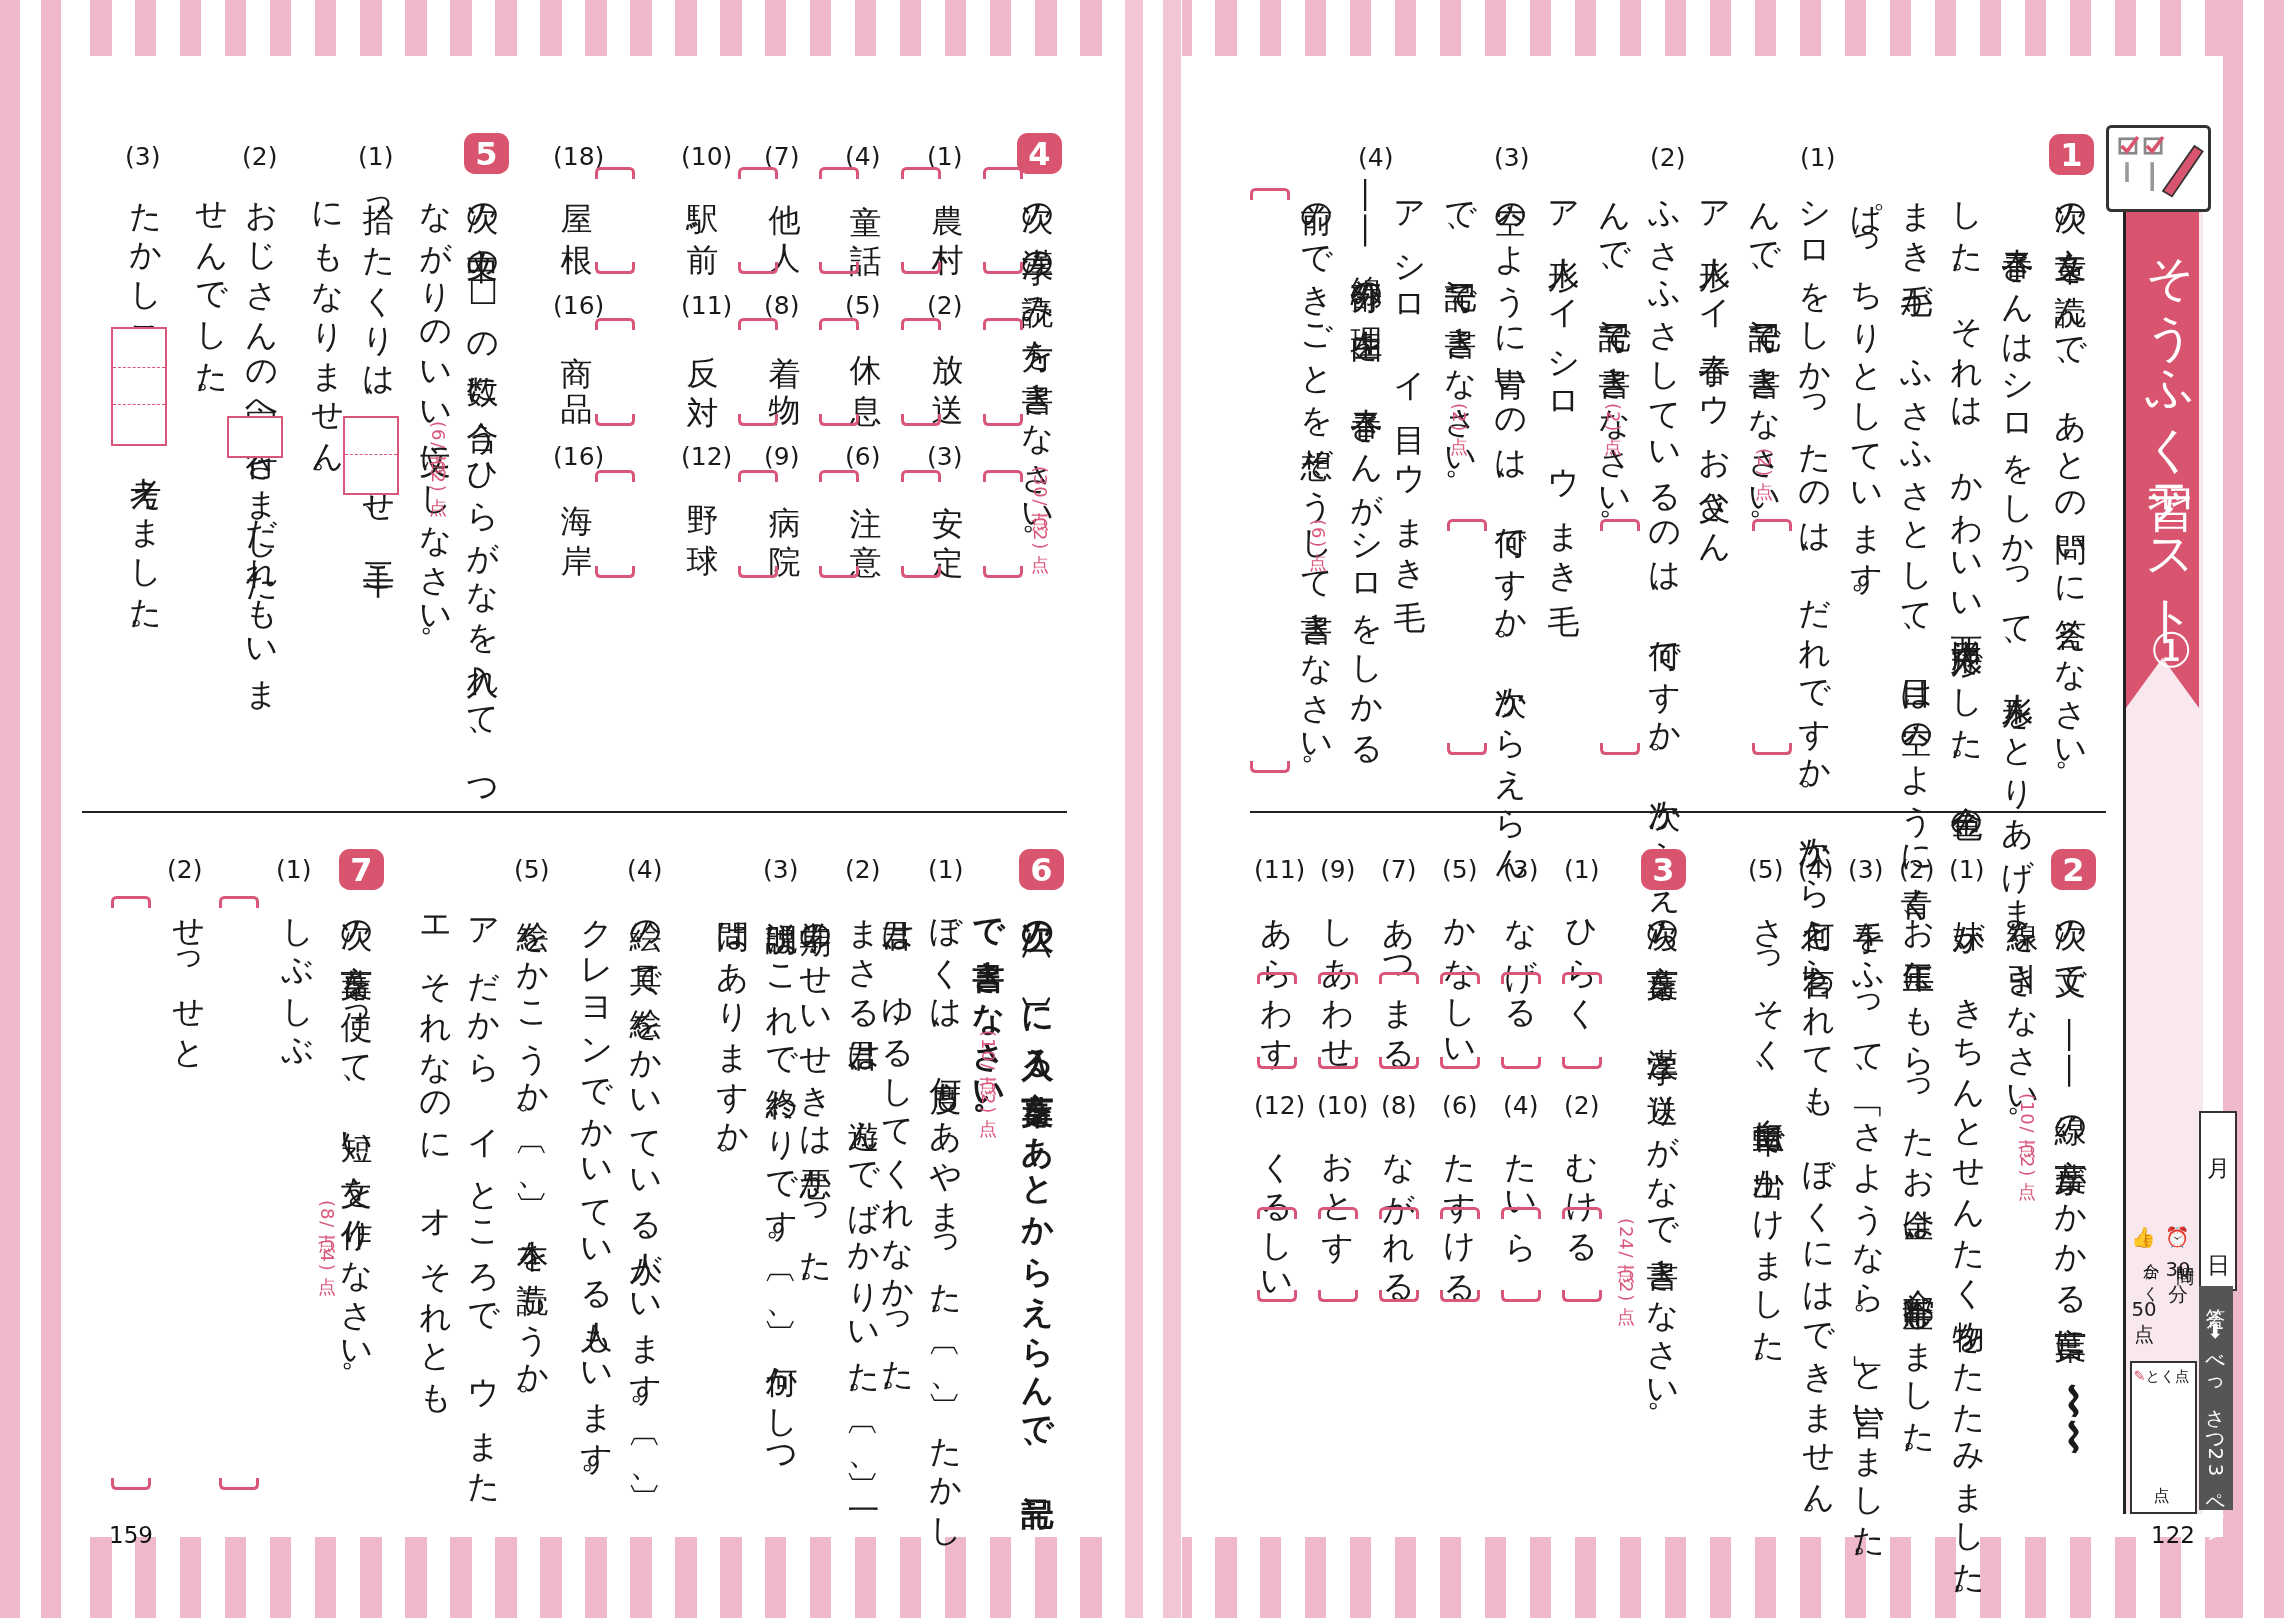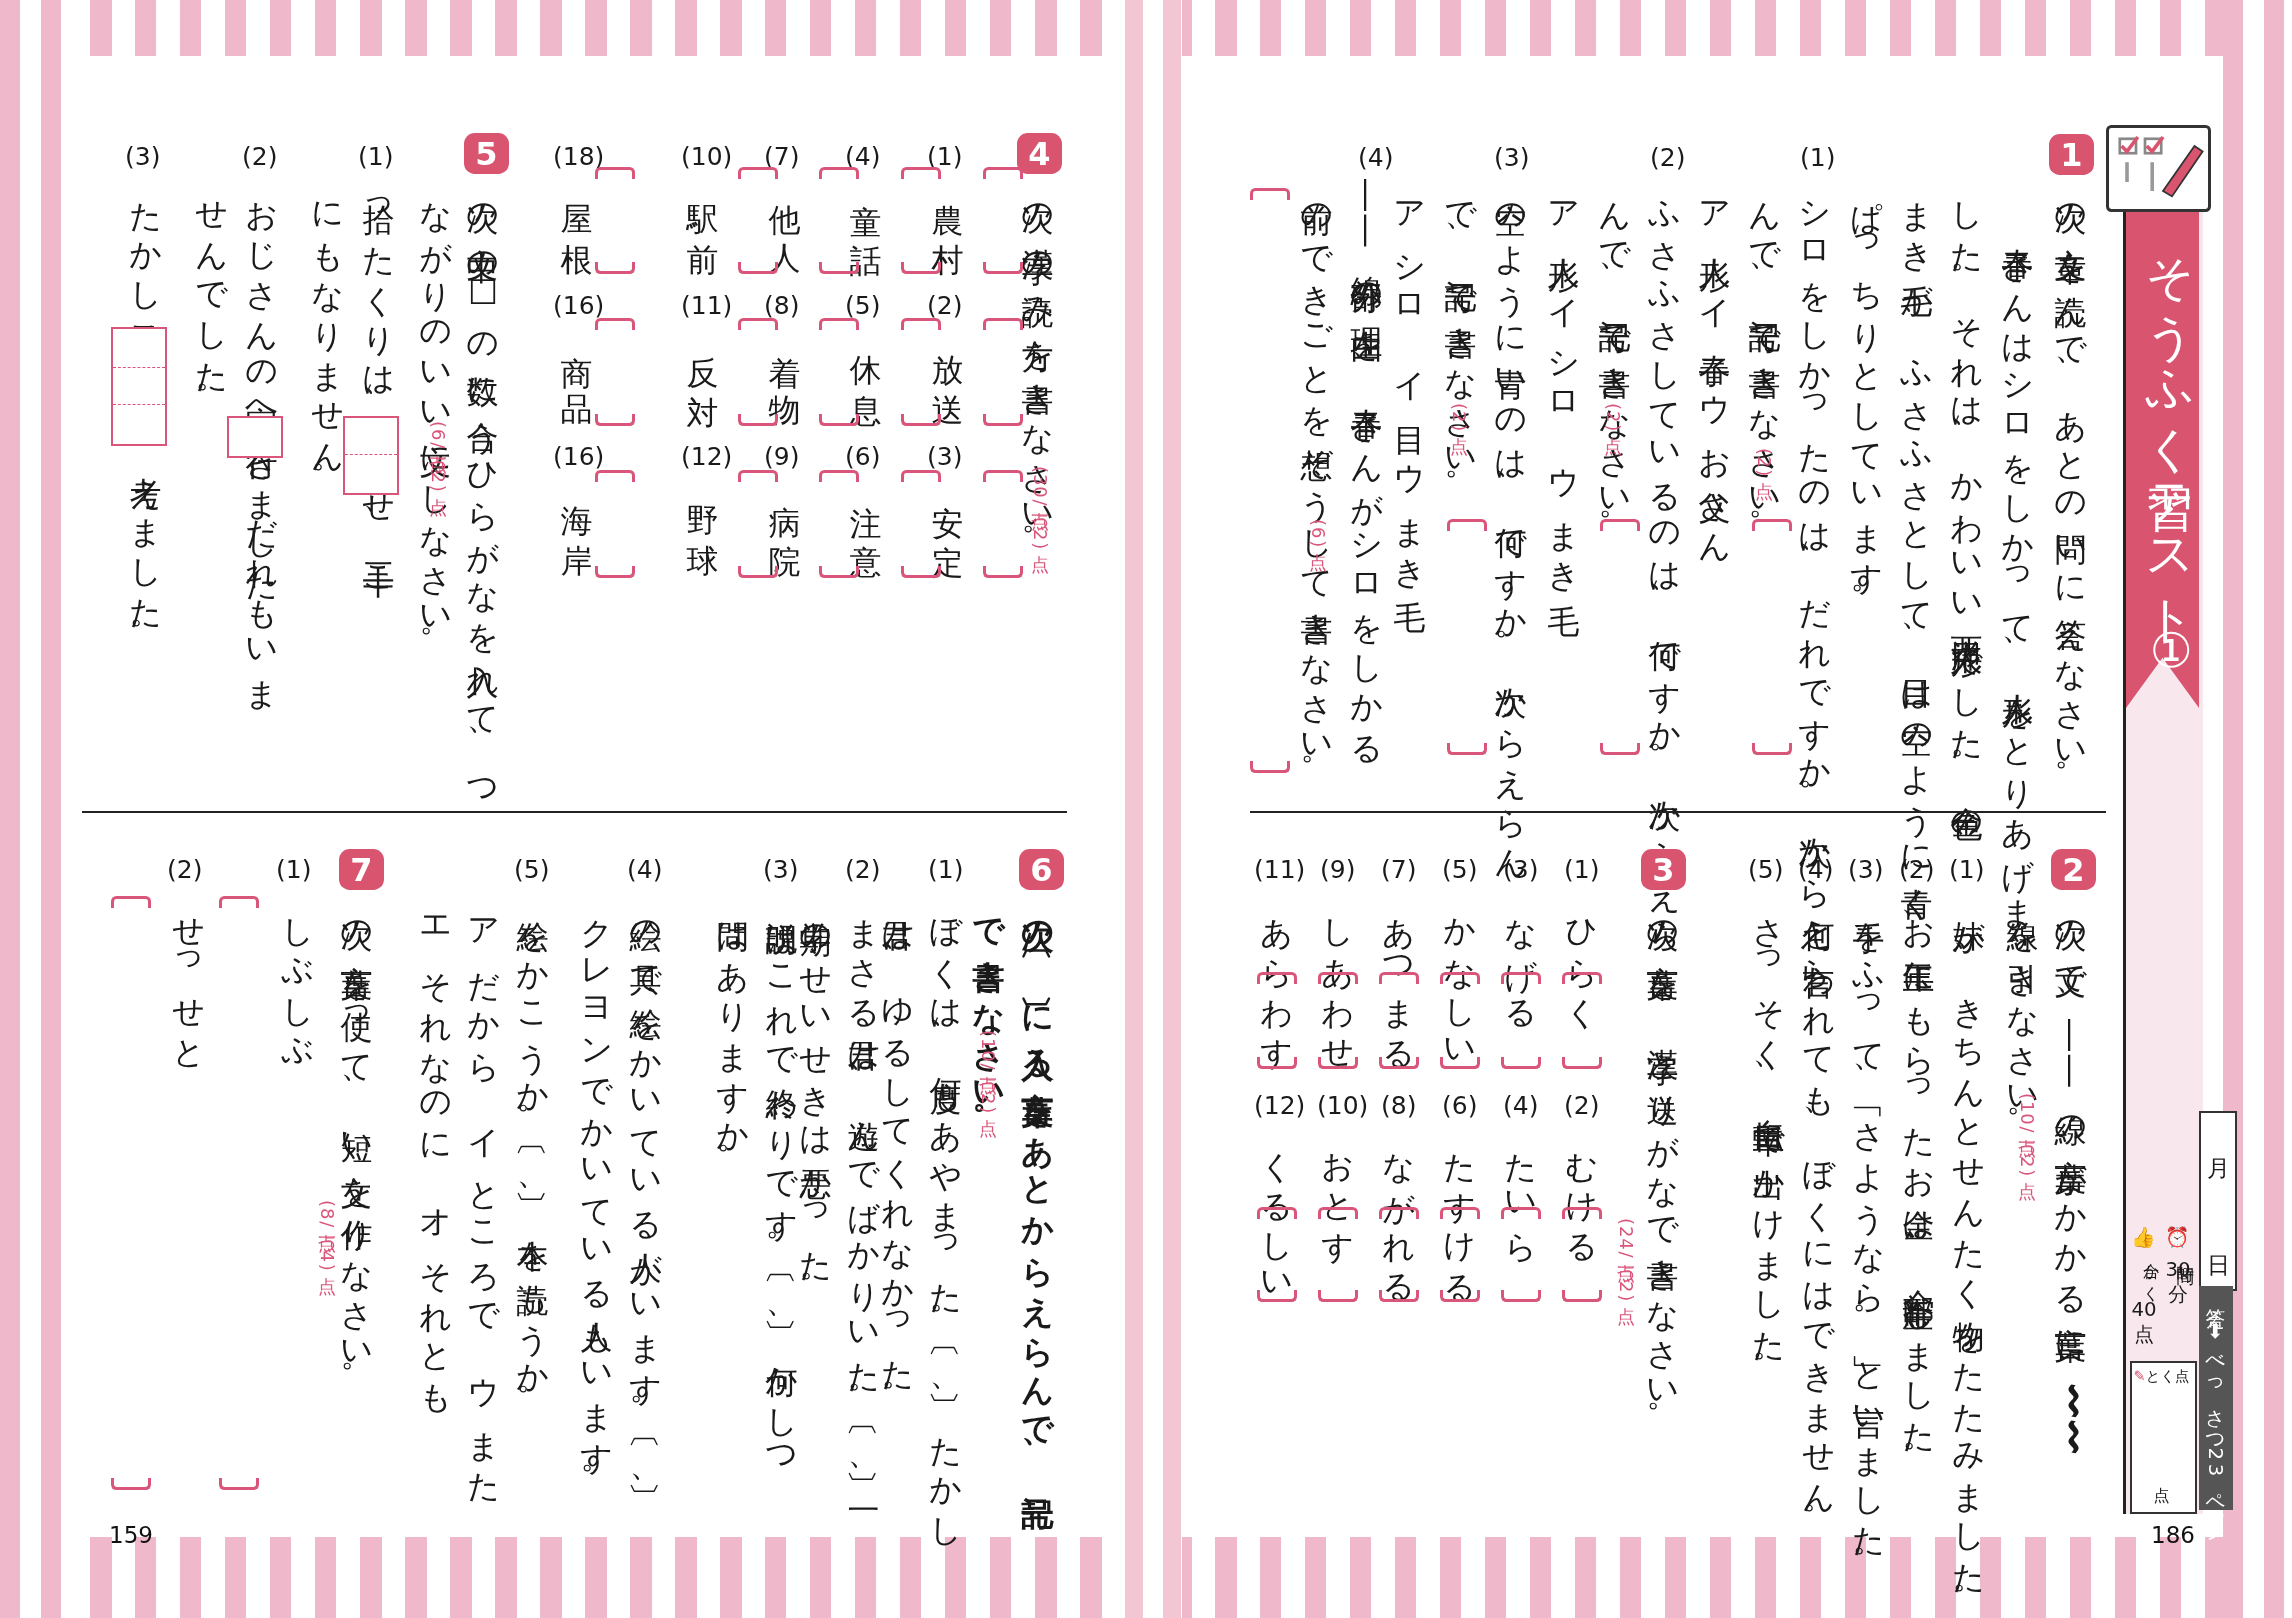--- a/index.html
+++ b/index.html
@@ -78,21 +78,21 @@
 </div>
 <div style="position:absolute;left:2160px;top:1225px;width:36px;text-align:center;font-size:19.7px;line-height:25px;">
   <div style="color:#d9546e;">⏰</div>
   <div class="vt" style="position:relative;left:7.2px;font-size:18px;">時間</div>
   <div>30</div>
   <div>分</div>
 </div>
 <div style="position:absolute;left:2126px;top:1225px;width:36px;text-align:center;font-size:19.7px;line-height:25px;">
   <div style="color:#d9546e;">👍</div>
   <div class="vt" style="position:relative;left:7.2px;font-size:16px;">合かく</div>
-  <div>40</div>
+  <div>50</div>
   <div>点</div>
 </div>
 <div class="score-box">
   <div style="font-size:14.3px;padding:3.6px 1.8px;"><span style="color:#d9546e;">✎</span><span>とく点</span></div>
   <div style="position:absolute;bottom:5.4px;left:21.5px;font-size:16px;">点</div>
 </div>
 
 <div class="badge" style="left:2049px;top:134px;">1</div>
 <div class="v" style="left:2047px;top:179px;">次の文章を読んで、あとの問いに答えなさい。</div>
 <div class="v" style="left:1994px;top:224px;">春子さんはシロをしかって、人形をとりあげま</div>
@@ -202,21 +202,21 @@
   <div class="num" style="left:1254px;top:855px;">(11)</div>
   <div class="vt" style="left:1259px;top:896px;">あらわす</div>
   <div class="brk-top" style="left:1257px;top:972px;"></div>
   <div class="brk-bot" style="left:1257px;top:1057px;"></div>
   <div class="num" style="left:1254px;top:1091px;">(12)</div>
   <div class="vt" style="left:1259px;top:1130px;">くるしい</div>
   <div class="brk-top" style="left:1257px;top:1207px;"></div>
   <div class="brk-bot" style="left:1257px;top:1290px;"></div>
 </div>
 
-<div class="pageno" style="left:2151px;top:1522px;">186</div>
+<div class="pageno" style="left:2151px;top:1522px;">122</div>
 
 <div class="badge" style="left:1017px;top:133px;">4</div>
 <div class="v" style="left:1014px;top:179px;">次の漢字の読み方を書きなさい。</div>
 <div class="pts" style="left:1028px;top:466px;">(30点/一つ2点)</div>
 <div>
 
   <div class="num" style="left:927px;top:142px;">(1)</div>
   <div class="vt" style="left:930px;top:179px;line-height:36px;letter-spacing:39px;">農村</div>
   <div class="brk-top" style="left:983px;top:167px;"></div>
   <div class="brk-bot" style="left:983px;top:262px;"></div>

